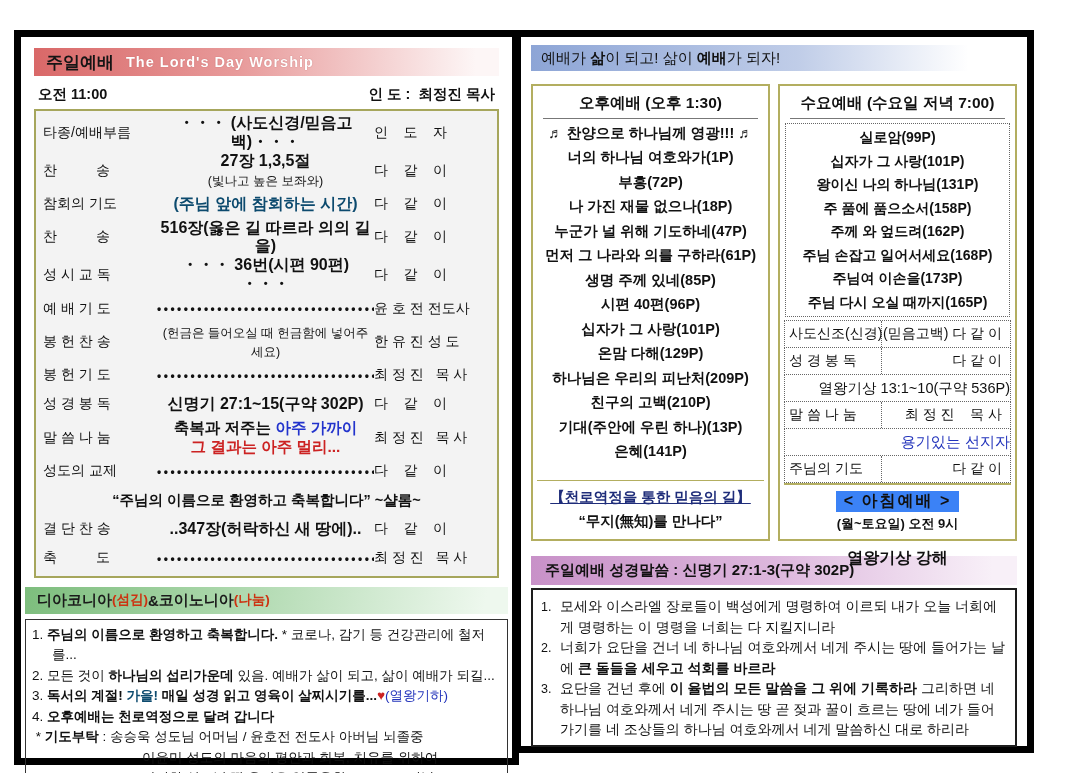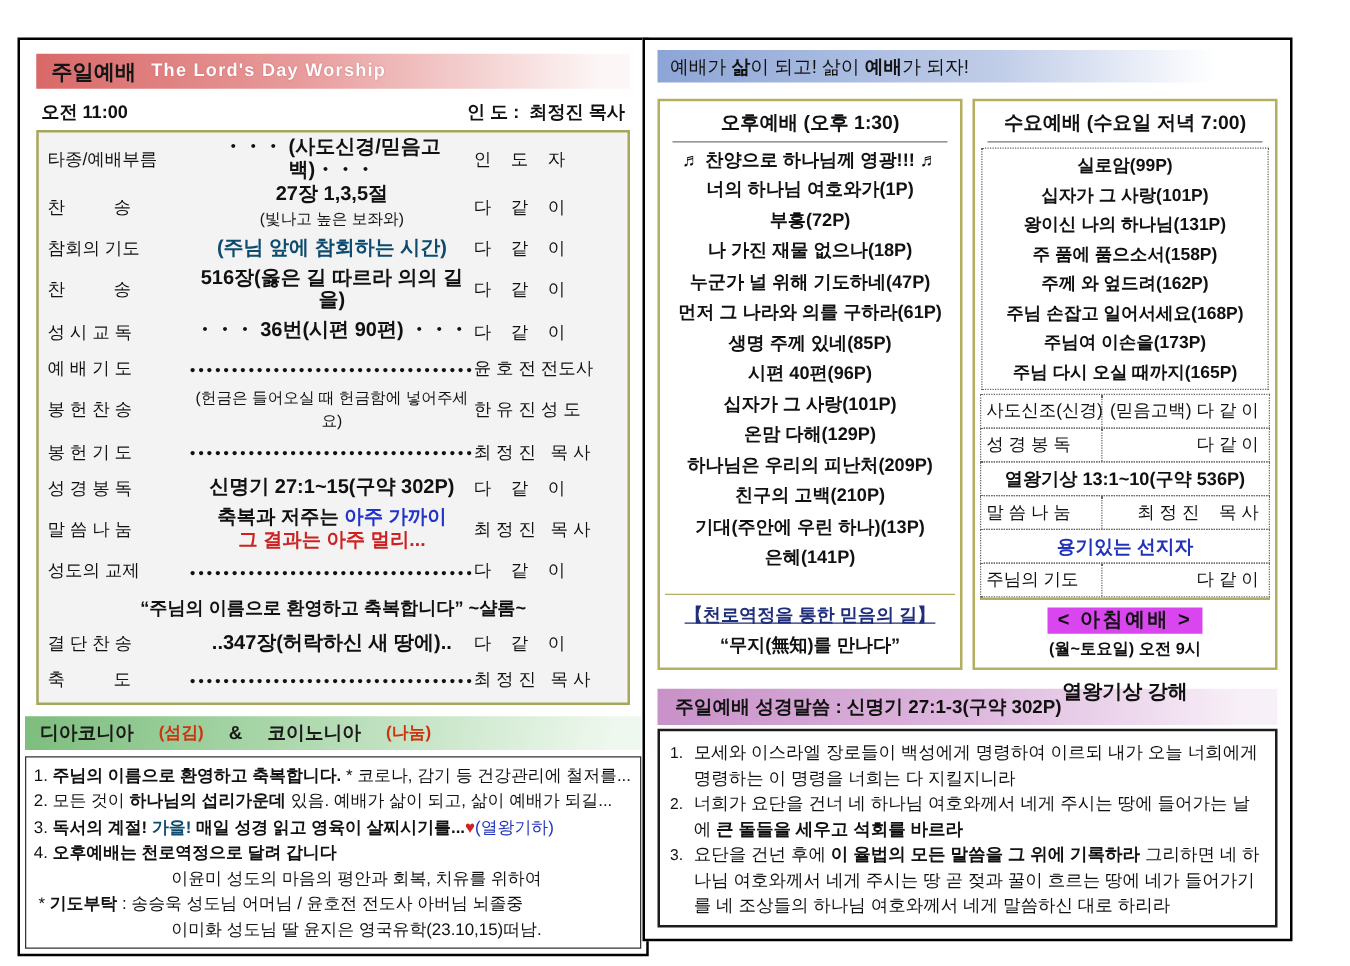--- a/index.html
+++ b/index.html
@@ -1,21 +1,21 @@
 <!DOCTYPE html>
 <html><head>
 <meta charset="utf-8">
 <style>
   html,body{margin:0;padding:0;}
   body{
     width:1080px;height:773px;position:relative;background:#ffffff;
     font-family:"Liberation Sans","DejaVu Sans",sans-serif;color:#111;
     -webkit-font-smoothing:antialiased;
   }
-  .page{position:absolute;background:#fff;border:2px solid #000000;box-sizing:border-box;}
+  .page{position:absolute;background:#fff;border:7px solid #000000;box-sizing:border-box;}
   .page.left{left:14px;top:30px;width:505px;height:735px;}
   .page.right{left:514px;top:30px;width:520px;height:723px;}
 
   
   .hdr-red{margin:11px 13px 0;height:28px;display:flex;align-items:center;gap:12px;
     background:linear-gradient(to right,#d96868 0%,#e89c9c 45%,#fdf6f6 95%);padding-left:12px;}
   .hdr-red .t1{font-weight:bold;font-size:17px;color:#151515;}
   .hdr-red .t2{color:#fff;font-weight:bold;font-size:14.5px;letter-spacing:1px;text-shadow:0 0 1px #b55;}
   .meta{display:flex;justify-content:space-between;margin:9px 17px 5px;font-weight:bold;font-size:14.5px;white-space:pre;}
   .order-table{margin:0 13px;border:2px solid #a6a65c;background:#f3f3f3;padding:3px 7px;box-sizing:border-box;}
@@ -27,21 +27,21 @@
   .b{font-weight:bold;}
   .sm{font-size:12.5px;}
   .blue{color:#0c4a6e;font-weight:bold;}
   .blue-n{color:#2233bb;}
   .red{color:#cc2222;font-weight:bold;}
   .b-lg{font-weight:bold;font-size:15.5px;}
   .blue-lg{color:#2233cc;font-weight:bold;font-size:15.5px;}
   .red-lg{color:#cc2222;font-weight:bold;font-size:15.5px;}
   .dots{display:block;overflow:hidden;white-space:nowrap;font-weight:bold;font-size:12px;letter-spacing:2.5px;padding-top:2px;}
   .hdr-green{margin:9px 4px 0;height:27px;display:flex;align-items:center;
-    background:linear-gradient(100deg,#7dbd7d 0%,#a9d6a9 40%,#eef8ee 95%);padding-left:12px;font-size:15px;gap:20px;}
+    background:linear-gradient(100deg,#7dbd7d 0%,#a9d6a9 40%,#eef8ee 95%);padding-left:12px;font-size:15px;}
   .hdr-green .k{font-weight:bold;color:#1a1a1a;}
   .hdr-green .o{font-weight:bold;color:#cc3311;font-size:13.5px;}
   .notes-box{margin:5px 4px 0;border:1px solid #333;padding:5px 6px 4px;font-size:13.5px;line-height:1.52;}
   .note-item{padding-left:20px;text-indent:-20px;}
   .prayer-line{white-space:pre-wrap;}
   .pl-indent{padding-left:110px;}
 
   
   .banner{margin:8px 10px 0;height:26px;display:flex;align-items:center;
     background:linear-gradient(to right,#8da5d6 0%,#c0cde8 55%,#ffffff 90%);padding-left:10px;font-size:15px;white-space:pre;}
@@ -51,24 +51,24 @@
   .praise{text-align:center;font-weight:bold;font-size:14.5px;margin:5px 0 2px;}
   .song{text-align:center;font-weight:bold;font-size:14.5px;line-height:24.5px;white-space:nowrap;overflow:hidden;}
   .af-footer{margin-top:auto;border-top:1.5px solid #b3ae60;padding:7px 0 2px;text-align:center;}
   .af-f1{color:#1f2d7a;font-weight:bold;font-size:14.5px;text-decoration:underline;}
   .af-f2{font-weight:bold;font-size:14.5px;margin-top:5px;}
   .w-songs{border:1px dotted #666;margin:4px 1px 4px;padding:2px 0;}
   .w-songs .song{line-height:23.5px;font-size:14px;}
   .w-row{display:flex;align-items:center;border:1px dotted #666;min-height:26px;margin-top:-1px;font-size:14px;}
   .w-label{width:92px;flex-shrink:0;padding-left:4px;border-right:1px dotted #666;align-self:stretch;display:flex;align-items:center;white-space:pre;}
   .w-value{flex:1;text-align:right;padding-right:8px;white-space:pre;}
-  .w-full{flex:1;text-align:center;font-weight:bold;font-size:14.5px;}
+  .w-full{flex:1;text-align:right;font-weight:normal;font-size:14.5px;}
   .w-full.fblue{color:#2233bb;font-size:15px;}
   .morning{margin-top:auto;border-top:2px solid #b3ae60;text-align:center;padding-top:6px;}
-  .m1{display:inline-block;background:#d946ef;font-weight:bold;font-size:16px;padding:0 8px;letter-spacing:2px;}
+  .m1{display:inline-block;background:#3b82f6;font-weight:bold;font-size:16px;padding:0 8px;letter-spacing:2px;}
   .m2{font-weight:bold;font-size:13px;margin-top:3px;}
   .m3{font-weight:bold;font-size:16px;margin-top:15px;}
   .hdr-purple{margin:15px 10px 0;height:29px;display:flex;align-items:center;
     background:linear-gradient(to right,#c891c8 0%,#ddb7dd 50%,#f8f0f8 95%);padding-left:14px;font-weight:bold;font-size:15px;}
   .verses{margin:3px 10px 0;border:2px solid #1d1d1d;padding:6px 8px 5px;font-size:14px;line-height:1.47;}
   .verse{display:flex;}
   .v-num{width:19px;flex-shrink:0;font-size:12.5px;padding-top:2px;}
   .v-text{flex:1;}
 </style>
 </head>
@@ -197,22 +197,22 @@
       <span class="o">(나눔)</span>
     </div>
   <div class="notes-box">
     <div id="notes">
         <div class="note-item"><span>1. </span><span class="b">주님의 이름으로 환영하고 축복합니다.</span><span> * 코로나, 감기 등 건강관리에 철저를...</span></div>
         <div class="note-item"><span>2. </span><span>모든 것이 </span><span class="b">하나님의 섭리가운데</span><span> 있음. 예배가 삶이 되고, 삶이 예배가 되길...</span></div>
         <div class="note-item"><span>3. </span><span class="b">독서의 계절!</span><span class="blue"> 가을!</span><span class="b"> 매일 성경 읽고 영육이 살찌시기를...</span><span class="red">♥</span><span class="blue-n">(열왕기하)</span></div>
         <div class="note-item"><span>4. </span><span class="b">오후예배는 천로역정으로 달려 갑니다</span></div>
       </div>
     <div id="prayer">
+        <div class="prayer-line"><span> * </span><span class="b">기도부탁</span><span> : 송승욱 성도님 어머님 / 윤호전 전도사 아버님 뇌졸중</span></div>
         <div class="prayer-line pl-indent"><span>이윤미 성도의 마음의 평안과 회복, 치유를 위하여</span></div>
-        <div class="prayer-line"><span> * </span><span class="b">기도부탁</span><span> : 송승욱 성도님 어머님 / 윤호전 전도사 아버님 뇌졸중</span></div>
         <div class="prayer-line pl-indent"><span>이미화 성도님 딸 윤지은 영국유학(23.10,15)떠남.</span></div>
       </div>
   </div>
 </div>
 
 <div class="page right">
   <div class="banner" id="banner"><span>예배가 </span><span class="b">삶</span><span>이 되고! 삶이 </span><span class="b">예배</span><span>가 되자!</span></div>
   <div class="cols">
     <div class="col">
       <div class="col-title">오후예배 (오후 1:30)</div>

